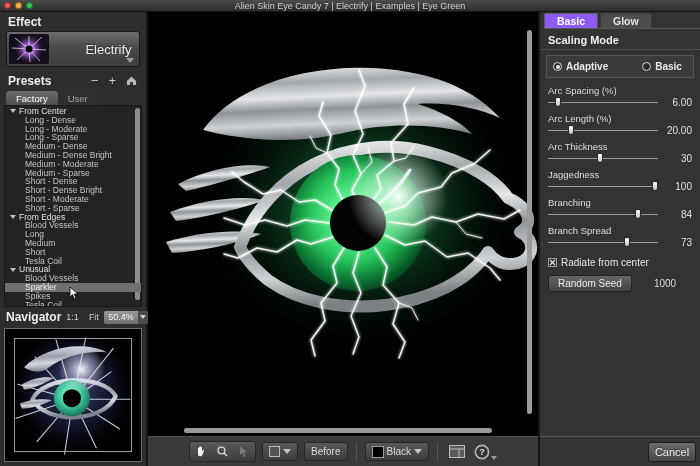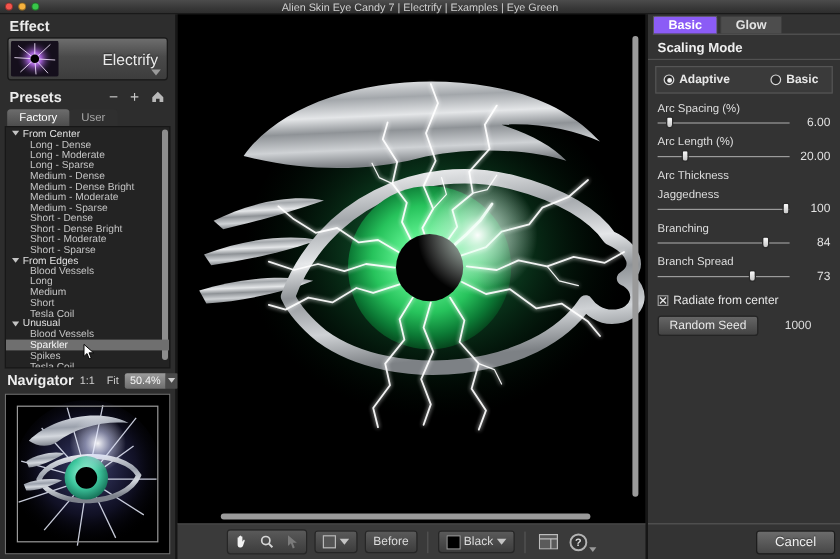--- a/index.html
+++ b/index.html
@@ -108,21 +108,21 @@
   #check-label{font-size:10px;color:#e8e8e8;}
   #seed-row{display:flex;align-items:center;margin:7px 8px 0;}
   #seed-btn{background:linear-gradient(#666,#434343);border:1px solid #242424;border-radius:3px;
     font-size:10px;color:#e9e9e9;padding:2px 9px;}
   #seed-val{font-size:10px;color:#ddd;margin-left:22px;}
   #rspacer{flex:1;position:relative;}
 
   #rfooter{height:30px;border-top:1px solid #555;display:flex;align-items:center;justify-content:flex-end;gap:5px;padding:0 4px;}
   .fbtn{height:20px;border-radius:3px;font-size:11px;display:flex;align-items:center;justify-content:center;
     border:1px solid #1d1d1d;color:#f0f0f0;text-shadow:0 -1px 1px rgba(0,0,0,.4);}
-  #cancel-btn{width:66px;background:linear-gradient(#6c6c6c,#474747);}
+  #cancel-btn{width:48px;background:linear-gradient(#6c6c6c,#474747);}
   #ok-btn{width:72px;background:linear-gradient(#4d80d0,#2e59a1);}
 </style>
 </head>
 <body>
 
 <div id="app">
 
   <div id="titlebar">
     <div class="tl red"></div>
     <div class="tl yellow"></div>
@@ -441,20 +441,26 @@
           <div class="slabel">Arc Length (%)</div>
           <div class="srow">
             <div class="strack">
               <div class="sthumb" style="left: 21%;"></div>
             </div>
             <div class="sval">20.00</div>
           </div>
         </div>
         <div class="slider">
           <div class="slabel">Arc Thickness</div>
+          <div class="srow">
+            <div class="strack">
+              <div class="sthumb" style="left: 47%;"></div>
+            </div>
+            <div class="sval">30</div>
+          </div>
         </div>
         <div class="slider">
           <div class="slabel">Jaggedness</div>
           <div class="srow">
             <div class="strack">
               <div class="sthumb" style="left: 97%;"></div>
             </div>
             <div class="sval">100</div>
           </div>
         </div>

